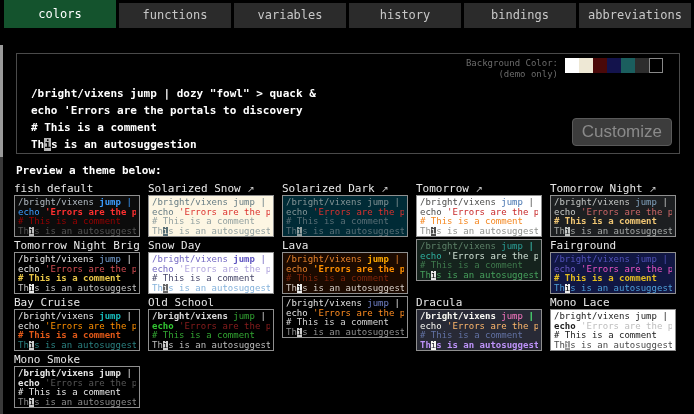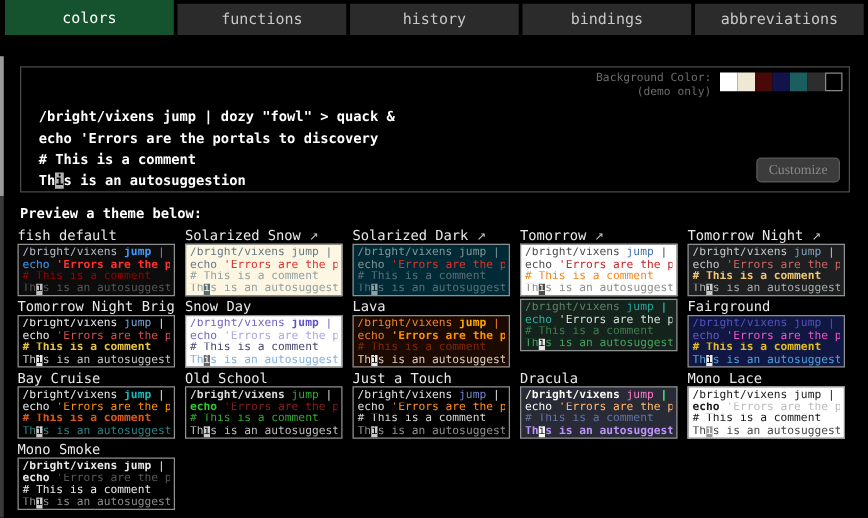--- a/index.html
+++ b/index.html
@@ -6,51 +6,52 @@
   html,body { width:694px; height:414px; background:#000; overflow:hidden;
               font-family:"DejaVu Sans Mono", monospace; }
   
   .tab-bar { display:flex; padding:3px 0 0 4px; height:28px; background:#000; }
   .tab { flex:1; height:25px; line-height:25px; text-align:center; background:#2b2b2b;
          color:#c8c8c8; font-size:12px; margin-right:3px; cursor:pointer; }
   .tab.selected { background:#14532d; color:#fff; height:28px; margin-top:-3px; line-height:29px; }
   
   .term-panel { position:relative; margin:25px 14px 0 16px; height:101px;
                 border:1px solid #4a4a4a; background:#000; }
-  .bg-control { position:absolute; top:4px; right:5px; display:flex; gap:7px; align-items:flex-start; }
+  .bg-control { position:absolute; top:4px; right:16px; display:flex; gap:7px; align-items:flex-start; }
   .bg-label { text-align:right; font-size:9px; line-height:11px; color:#6b6b6b; }
   .swatches { display:flex; }
   .swatch { width:14px; height:15px; cursor:pointer; }
   .swatch.selected { outline:1px solid #888; outline-offset:-1px; }
   .term-text { padding:33px 0 0 14px; font-size:11px; font-weight:bold; color:#fff; }
   .term-text .tline { height:17px; white-space:pre; }
   .cursor-main { background:#b5b5b5; color:#000; }
   .customize-btn { position:absolute; right:7px; bottom:7px; background:#3c3c3c;
                    border:1px solid #5a5a5a; border-radius:4px; color:#8a8a8a;
-                   font-size:11px; font-family:Liberation Serif, serif; padding:3px 9px; cursor:pointer; }
+                   font-size:17px; font-family:Liberation Sans, sans-serif; padding:3px 9px; cursor:pointer; }
   
   .preview-heading { margin:10px 0 5px 16px; font-size:11px; font-weight:bold; color:#fff; }
   .theme-grid { display:grid; grid-template-columns:repeat(5,126px); column-gap:8px;
                 row-gap:2px; margin-left:14px; }
   .theme-name { color:#e8e8e8; font-size:11px; height:13px; line-height:13px;
                 white-space:nowrap; overflow:hidden; cursor:pointer; }
   .arrow { font-family:"DejaVu Sans", sans-serif; font-size:9px; color:#cfcfcf; }
   .theme-preview { border:1px solid #8f8f8f; padding:2px 3px; height:42px;
                    overflow:hidden; cursor:pointer; }
   .pline { font-size:9px; line-height:9.5px; height:9.5px; white-space:pre; overflow:hidden; }
   
   .edge-strip-top { position:absolute; left:0; top:45px; width:3px; height:112px; background:#9a9a9a; }
   .edge-strip-bot { position:absolute; left:0; top:157px; width:3px; height:257px; background:#3a3a3a; }
 </style>
 </head>
 <body>
 
 <nav class="tab-bar">
     <div class="tab selected"><span>colors</span></div>
     <div class="tab"><span>functions</span></div>
+    <div class="tab"><span>variables</span></div>
     <div class="tab"><span>history</span></div>
     <div class="tab"><span>bindings</span></div>
     <div class="tab"><span>abbreviations</span></div>
   </nav>
 
 <section class="term-panel">
   <div class="bg-control">
     <div class="bg-label">
       <div>Background Color:</div>
       <div>(demo only)</div>
@@ -178,21 +179,20 @@
     <div class="theme-cell">
     <div class="theme-name"><span>Old School</span> <span class="arrow"></span></div>
     <div class="theme-preview" style="background: rgb(0, 0, 0);">
       <div class="pline"><span style="color: rgb(216, 216, 216); font-weight: bold;">/bright/vixens </span><span style="color: rgb(50, 165, 50);">jump</span><span style="color: rgb(216, 216, 216);"> | </span></div>
       <div class="pline"><span style="color: rgb(50, 200, 50); font-weight: bold;">echo </span><span style="color: rgb(139, 30, 30);">'Errors are the portals</span></div>
       <div class="pline"><span style="color: rgb(50, 165, 50);"># This is a comment</span></div>
       <div class="pline"><span style="color: rgb(188, 188, 188);">Th</span><span style="background: rgb(204, 204, 204); color: rgb(0, 0, 0);">i</span><span style="color: rgb(188, 188, 188);">s is an autosuggestion</span></div>
     </div>
   </div>
     <div class="theme-cell">
-    <div class="theme-name"><span>Just a Touch</span> <span class="arrow"></span></div>
     <div class="theme-preview" style="background: rgb(0, 0, 0);">
       <div class="pline"><span style="color: rgb(224, 224, 224);">/bright/vixens </span><span style="color: rgb(114, 131, 203);">jump</span><span style="color: rgb(224, 224, 224);"> | </span></div>
       <div class="pline"><span style="color: rgb(224, 224, 224);">echo </span><span style="color: rgb(255, 140, 32);">'Errors are the portals</span></div>
       <div class="pline"><span style="color: rgb(212, 212, 212);"># This is a comment</span></div>
       <div class="pline"><span style="color: rgb(143, 143, 143);">Th</span><span style="background: rgb(204, 204, 204); color: rgb(0, 0, 0);">i</span><span style="color: rgb(143, 143, 143);">s is an autosuggestion</span></div>
     </div>
   </div>
     <div class="theme-cell">
     <div class="theme-name"><span>Dracula</span> <span class="arrow"></span></div>
     <div class="theme-preview" style="background: rgb(40, 42, 54);">

